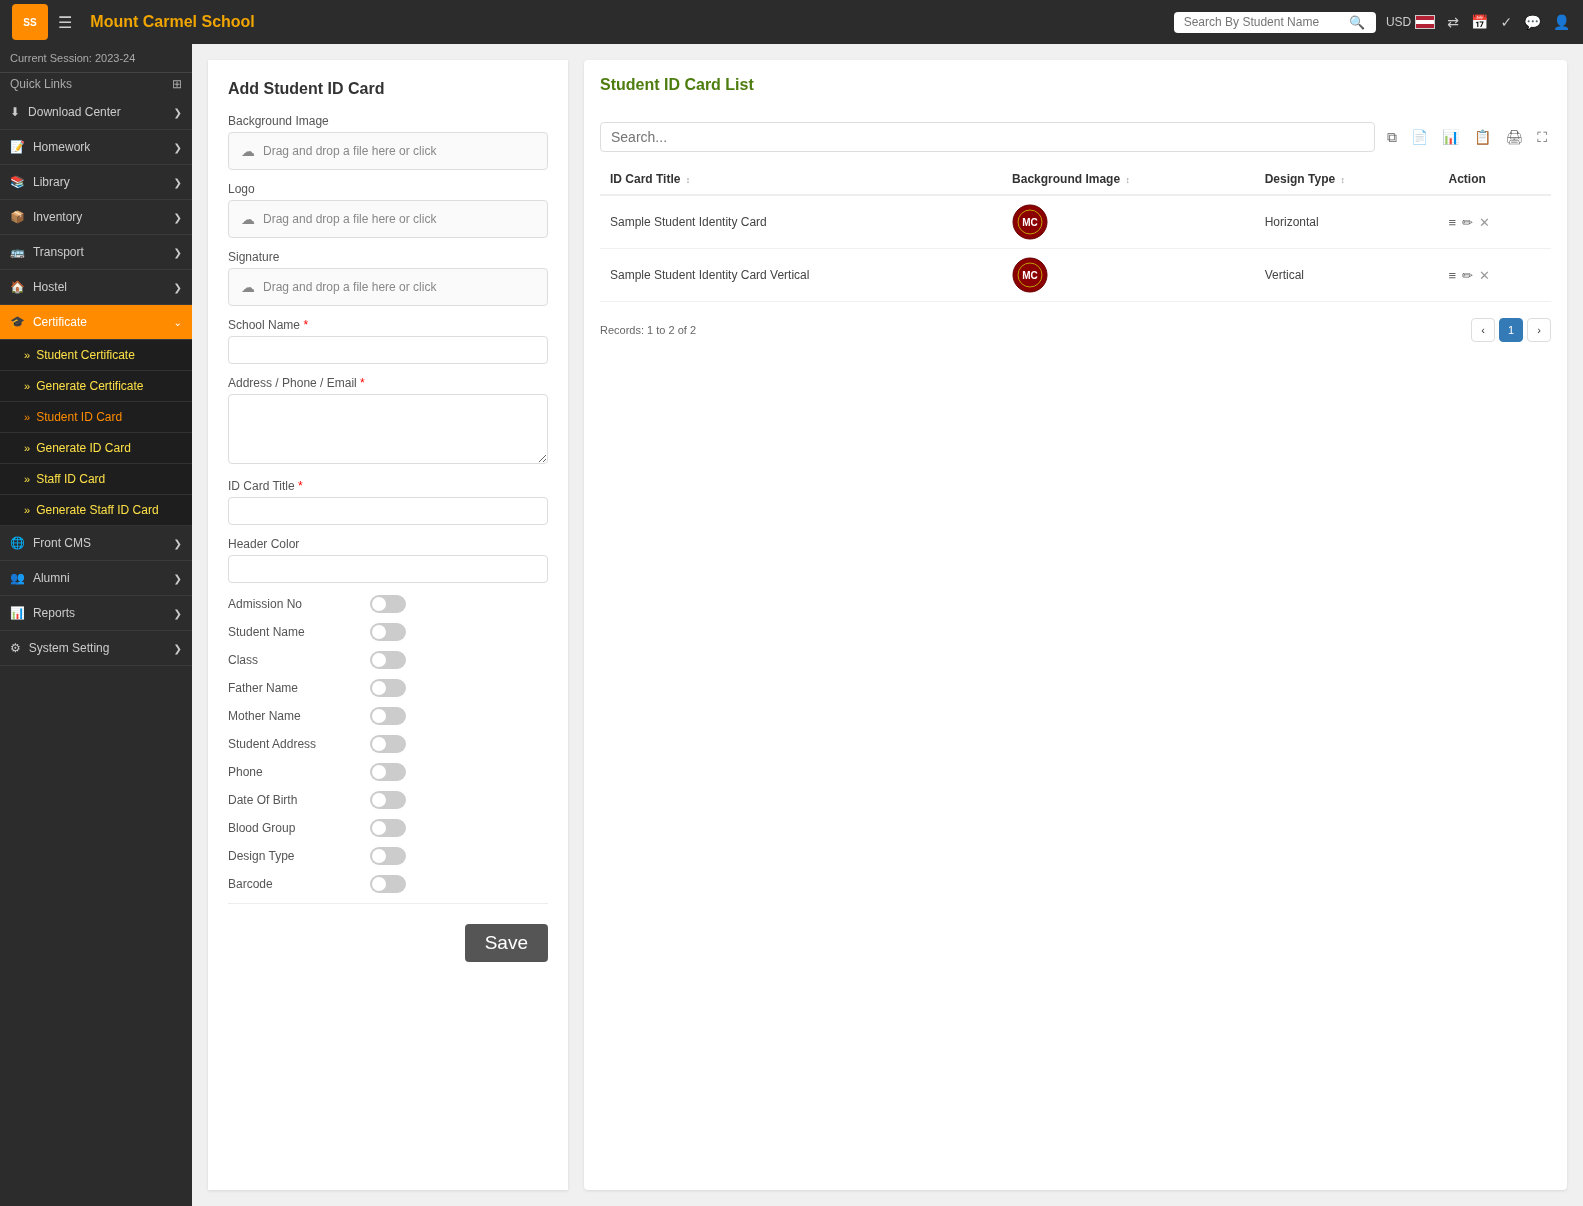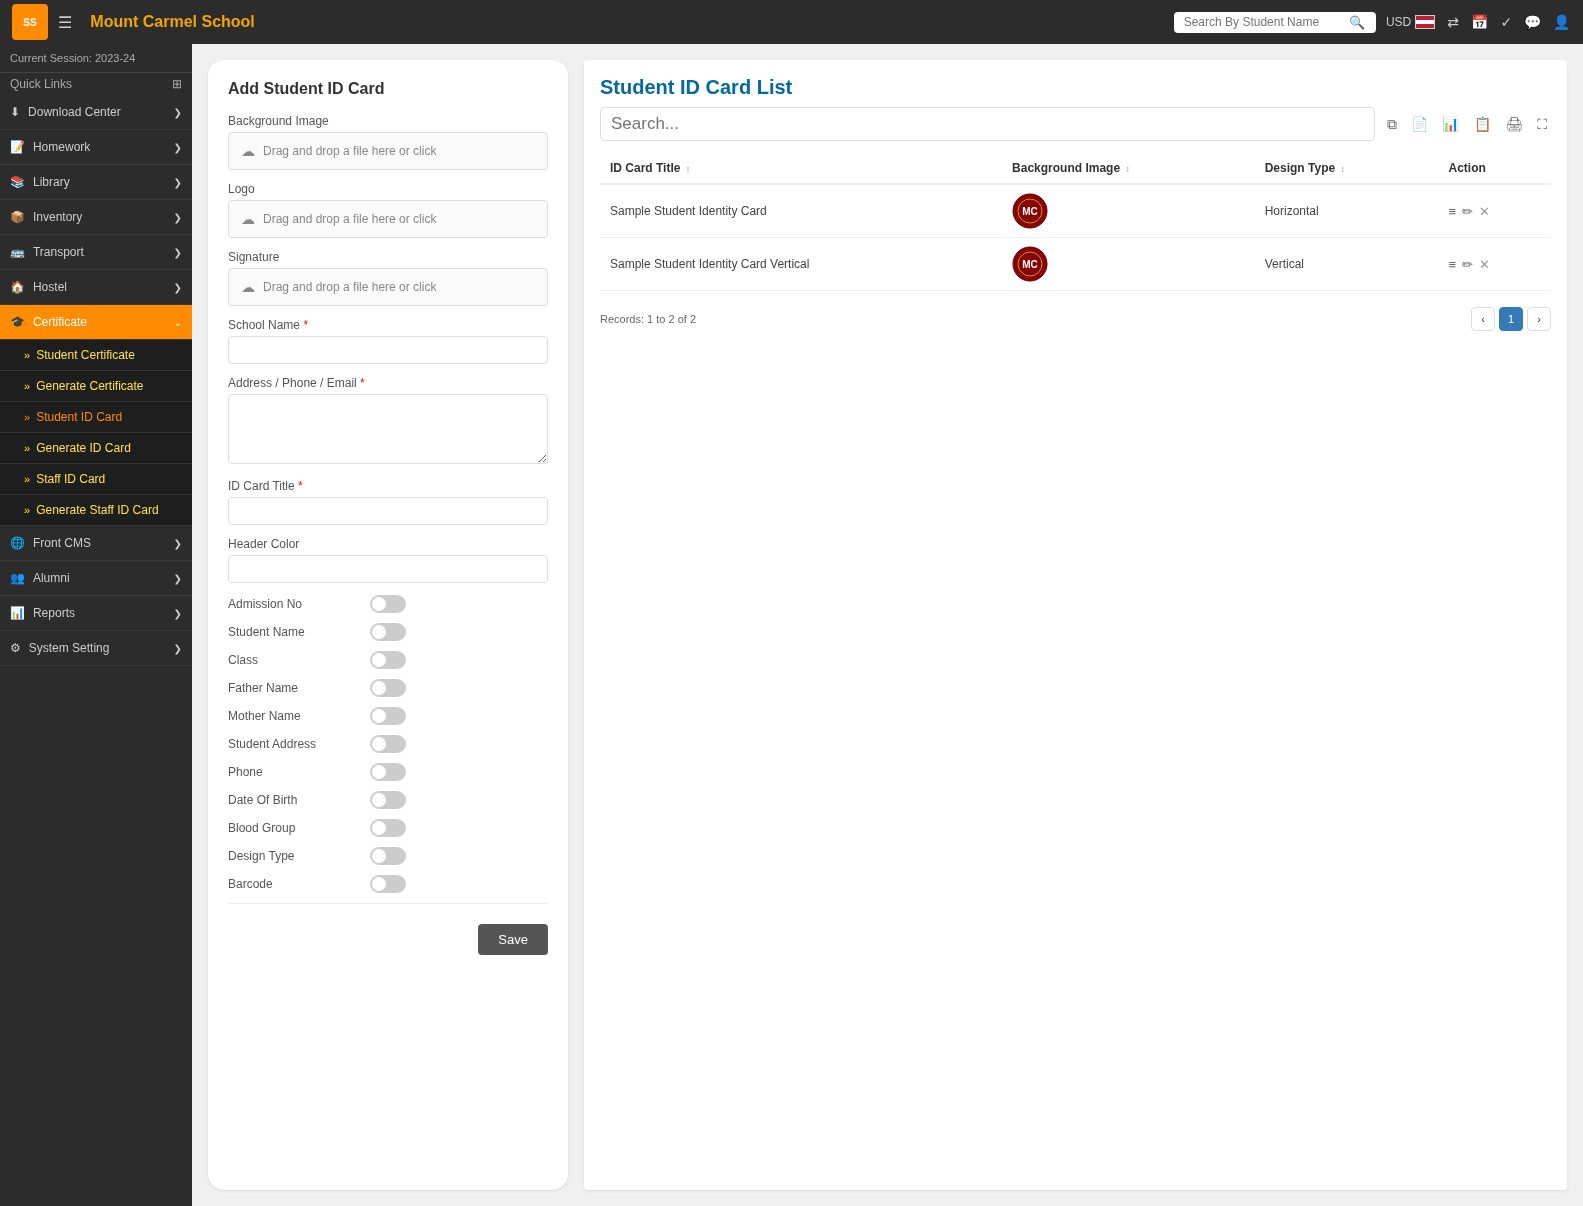--- a/index.html
+++ b/index.html
@@ -145,21 +145,21 @@
     .content-inner {
       display: flex;
       gap: 0;
       padding: 16px;
       flex: 1;
     }
 
     
     .form-panel {
       background: white;
-      border-radius: 16px;
+      border-radius: 0;
       padding: 20px;
       width: 360px;
       flex-shrink: 0;
       margin-right: 16px;
       box-shadow: 0 1px 3px rgba(0,0,0,0.1);
     }
     .form-panel h2 {
       font-size: 16px;
       color: #333;
       margin-bottom: 16px;
@@ -237,21 +237,21 @@
       top: 2px;
       left: 2px;
       transition: 0.2s;
     }
     .btn-save {
       background: #555;
       color: white;
       border: none;
       border-radius: 4px;
       padding: 8px 20px;
-      font-size: 13px;
+      font-size: 19px;
       cursor: pointer;
       margin-top: 8px;
     }
     .form-actions {
       display: flex;
       justify-content: flex-end;
       margin-top: 8px;
       padding-top: 12px;
       border-top: 1px solid #eee;
     }
@@ -260,37 +260,37 @@
     .list-panel {
       background: white;
       border-radius: 4px;
       flex: 1;
       padding: 16px;
       box-shadow: 0 1px 3px rgba(0,0,0,0.1);
       display: flex;
       flex-direction: column;
     }
     .list-panel h2 {
-      font-size: 20px;
-      color: #0369a1;
-      margin-bottom: 8px;
+      font-size: 16px;
+      color: #4d7c0f;
+      margin-bottom: 28px;
       font-weight: 600;
     }
     .list-toolbar {
       display: flex;
       align-items: center;
       margin-bottom: 12px;
       gap: 8px;
     }
     .list-search {
       flex: 1;
       border: 1px solid #ddd;
       border-radius: 4px;
       padding: 6px 10px;
-      font-size: 17px;
+      font-size: 14px;
       color: #ec4899;
       outline: none;
     }
     .list-icons {
       display: flex;
       gap: 6px;
       color: #666;
       font-size: 14px;
     }
     .list-icon {

